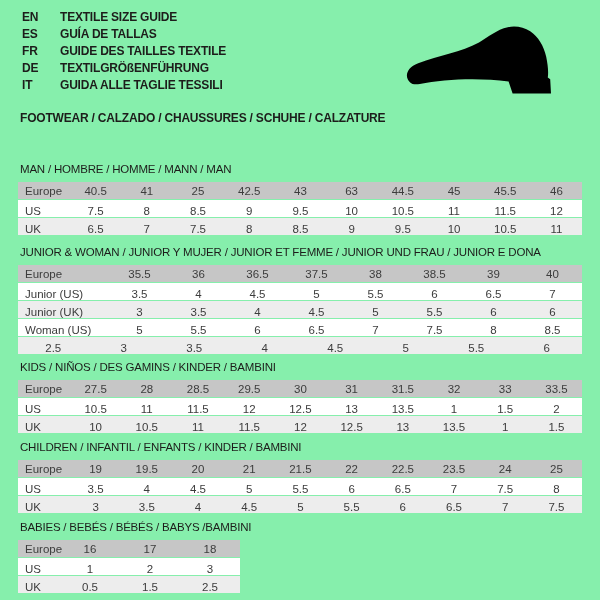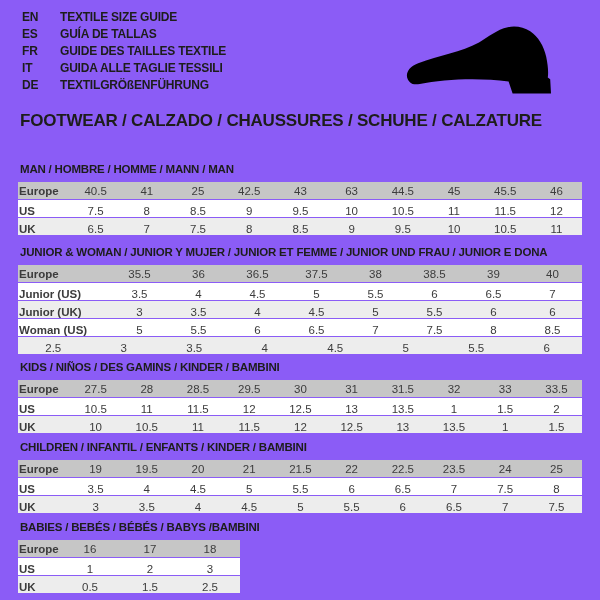--- a/index.html
+++ b/index.html
@@ -1,44 +1,44 @@
 <!DOCTYPE html>
 <html><head>
 <meta charset="utf-8">
 <style>
   html,body{margin:0;padding:0;background:#ffffff;}
   body{width:600px;height:600px;font-family:"Liberation Sans",sans-serif;-webkit-font-smoothing:antialiased;}
-  .page{position:relative;width:600px;height:600px;overflow:hidden;background:#8b5cf6;}
+  .page{position:relative;width:600px;height:600px;overflow:hidden;background:#86efac;}
 
   
   .langs{position:absolute;top:8px;left:22px;}
   .lang-row{display:flex;height:17px;align-items:center;font-weight:700;font-size:12px;color:#1d1d1b;letter-spacing:-0.2px;}
   .lang-code{width:38px;}
-  .category-title{position:absolute;top:111px;left:20px;font-weight:700;font-size:17px;color:#1d1d1b;letter-spacing:-0.2px;}
+  .category-title{position:absolute;top:111px;left:20px;font-weight:700;font-size:12px;color:#1d1d1b;letter-spacing:-0.2px;}
 
   
   .shoe{position:absolute;top:20px;left:393px;width:188px;height:88px;}
 
   
   .section{position:absolute;left:18px;width:564px;}
   .sec-man{top:163px;}
   .sec-junior{top:246px;}
   .sec-kids{top:361px;}
   .sec-children{top:441px;}
   .sec-babies{top:521px;}
-  .sec-title{font-weight:700;font-size:11.5px;color:#1d1d1b;letter-spacing:-0.2px;margin:0 0 7px 2px;}
+  .sec-title{font-weight:400;font-size:11.5px;color:#1d1d1b;letter-spacing:-0.2px;margin:0 0 7px 2px;}
 
   
   .table{width:100%;}
   .t-babies .table{width:222px;}
   .trow{display:flex;height:17px;margin-bottom:1px;align-items:stretch;}
   .trow.head{background:#c6c6c6;}
   .trow.w{background:#ffffff;align-items:flex-end;}
   .trow.g{background:#ededed;align-items:flex-end;}
-  .tlabel{display:flex;align-items:center;padding-left:1px;font-size:11.5px;color:#3c3c3c;box-sizing:border-box;font-weight:bold;}
+  .tlabel{display:flex;align-items:center;padding-left:7px;font-size:11.5px;color:#3c3c3c;box-sizing:border-box;}
   .t-man .tlabel,.t-kids .tlabel,.t-children .tlabel{width:52px;}
   .t-junior .tlabel{width:92px;}
   .t-babies .tlabel{width:42px;}
   .tcell{flex:1;display:flex;align-items:center;justify-content:center;font-size:11.5px;color:#3c3c3c;}
 </style>
 </head>
 <body>
 
 <div class="page">
 
@@ -49,26 +49,26 @@
     </div>
     <div class="lang-row">
       <span class="lang-code">ES</span>
       <span>GUÍA DE TALLAS</span>
     </div>
     <div class="lang-row">
       <span class="lang-code">FR</span>
       <span>GUIDE DES TAILLES TEXTILE</span>
     </div>
     <div class="lang-row">
+      <span class="lang-code">DE</span>
+      <span>TEXTILGRÖßENFÜHRUNG</span>
+    </div>
+    <div class="lang-row">
       <span class="lang-code">IT</span>
       <span>GUIDA ALLE TAGLIE TESSILI</span>
-    </div>
-    <div class="lang-row">
-      <span class="lang-code">DE</span>
-      <span>TEXTILGRÖßENFÜHRUNG</span>
     </div>
   </div>
 
   <svg class="shoe" viewBox="0 0 220 110" xmlns="http://www.w3.org/2000/svg" aria-hidden="true">
     <path fill="#000000" d="M14 78
       C 7 72, 8 60, 24 54
       C 50 44, 78 40, 100 28
       C 112 21, 122 12, 136 9
       C 146 7, 156 9, 164 14
       C 174 21, 181 32, 184 46

